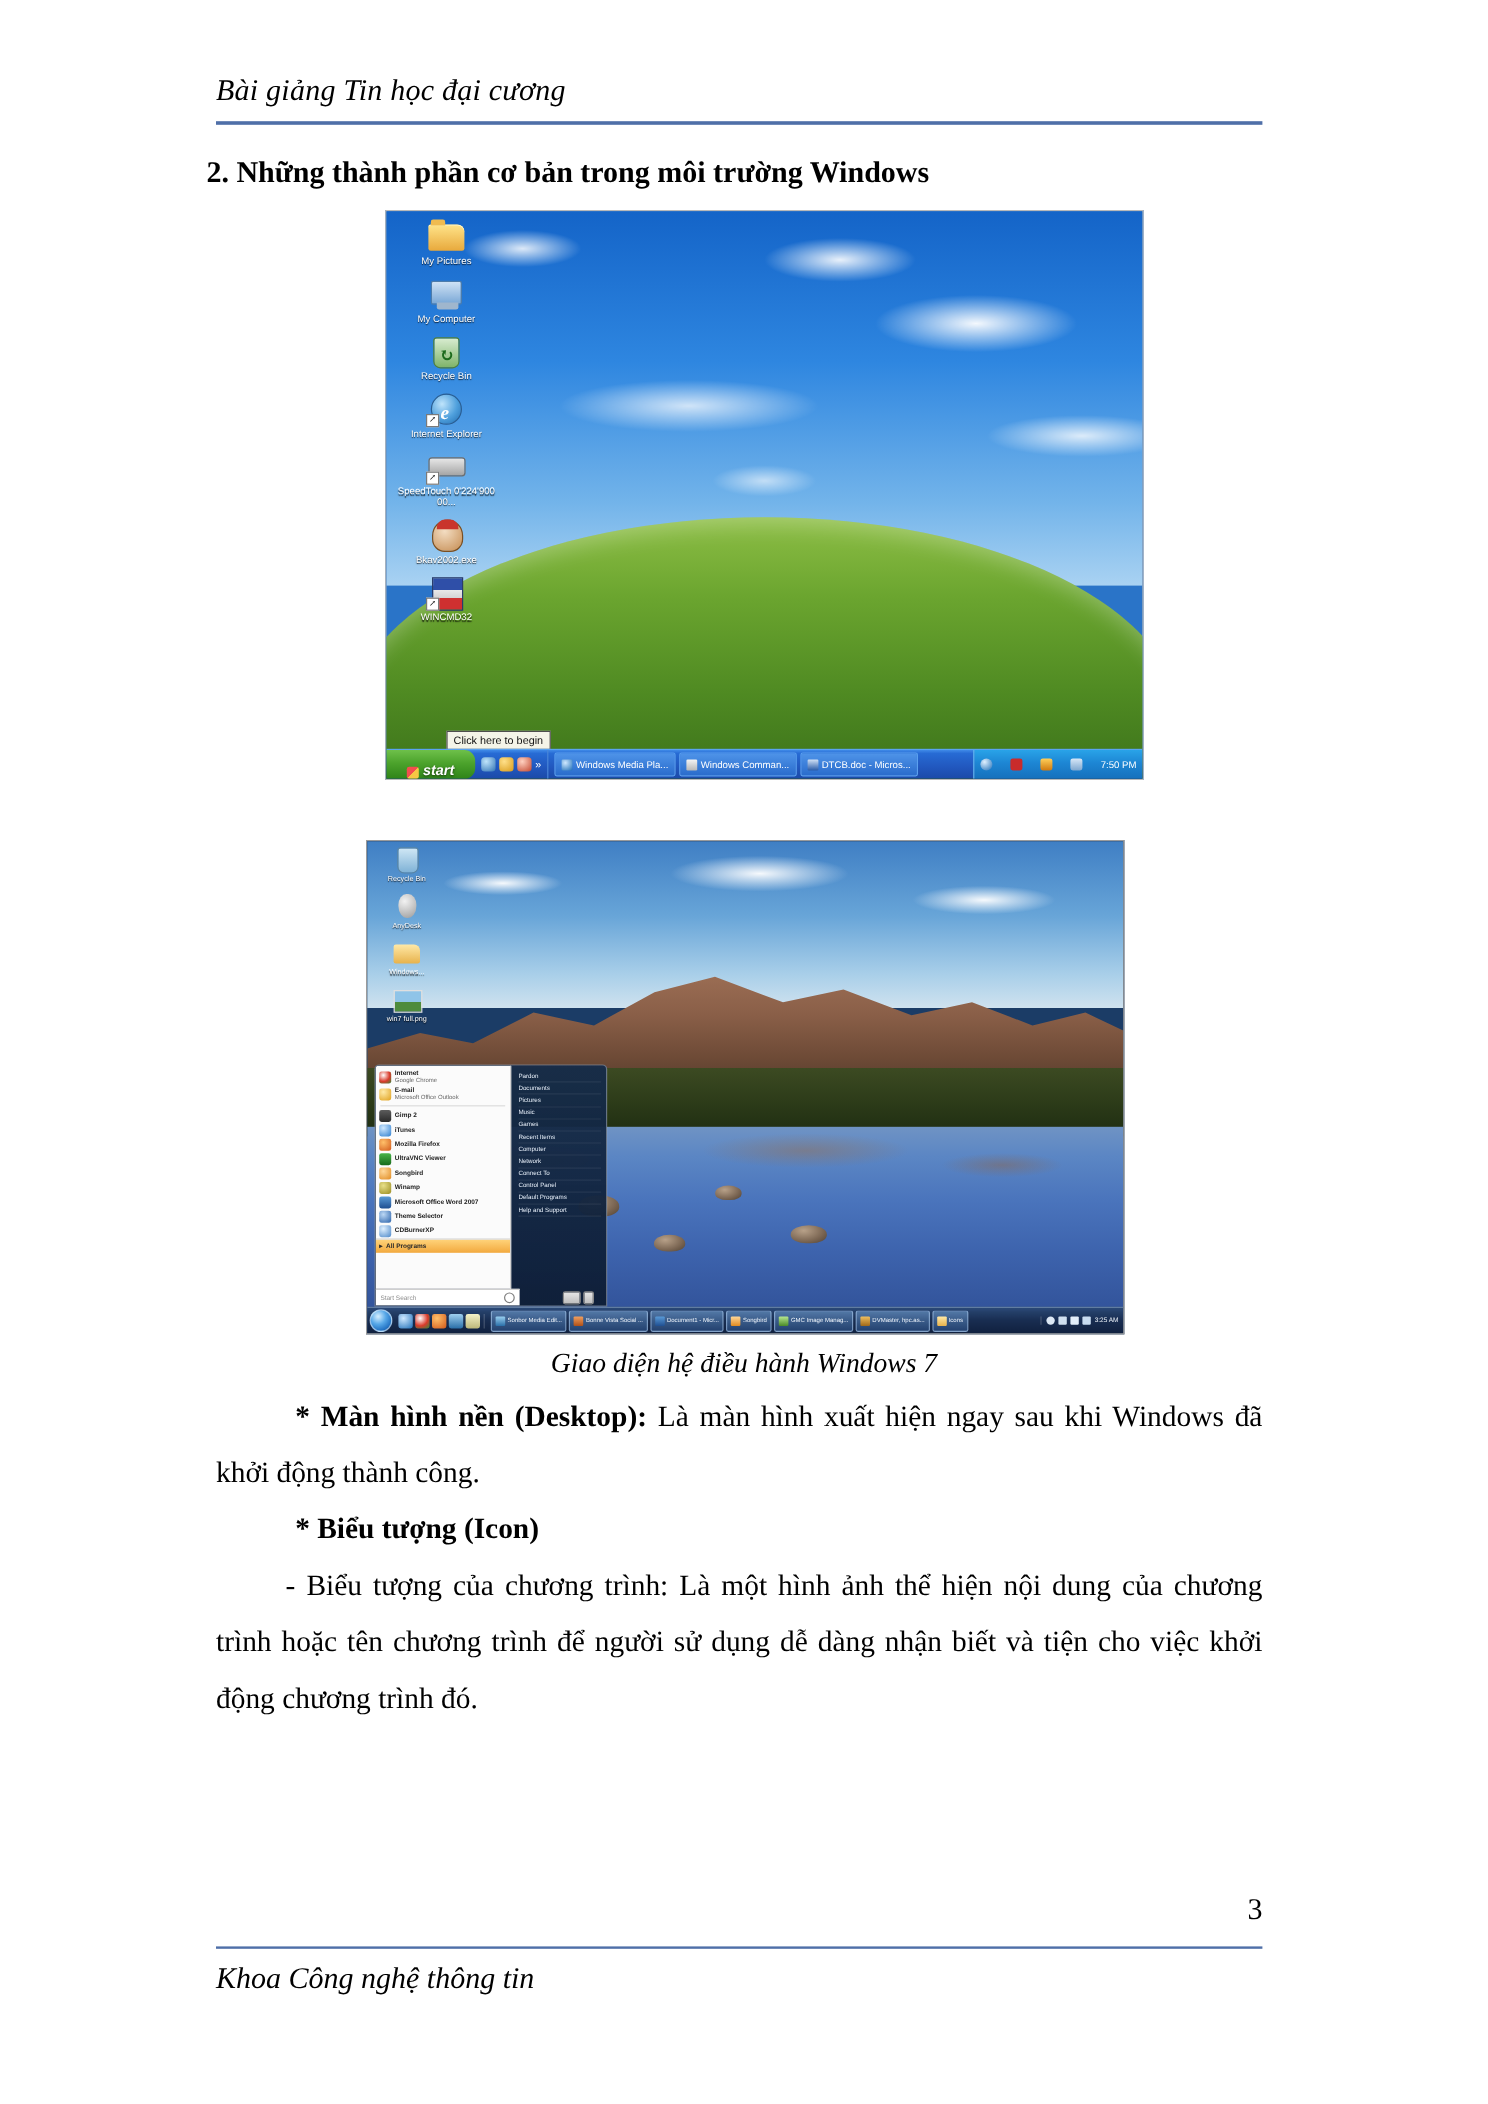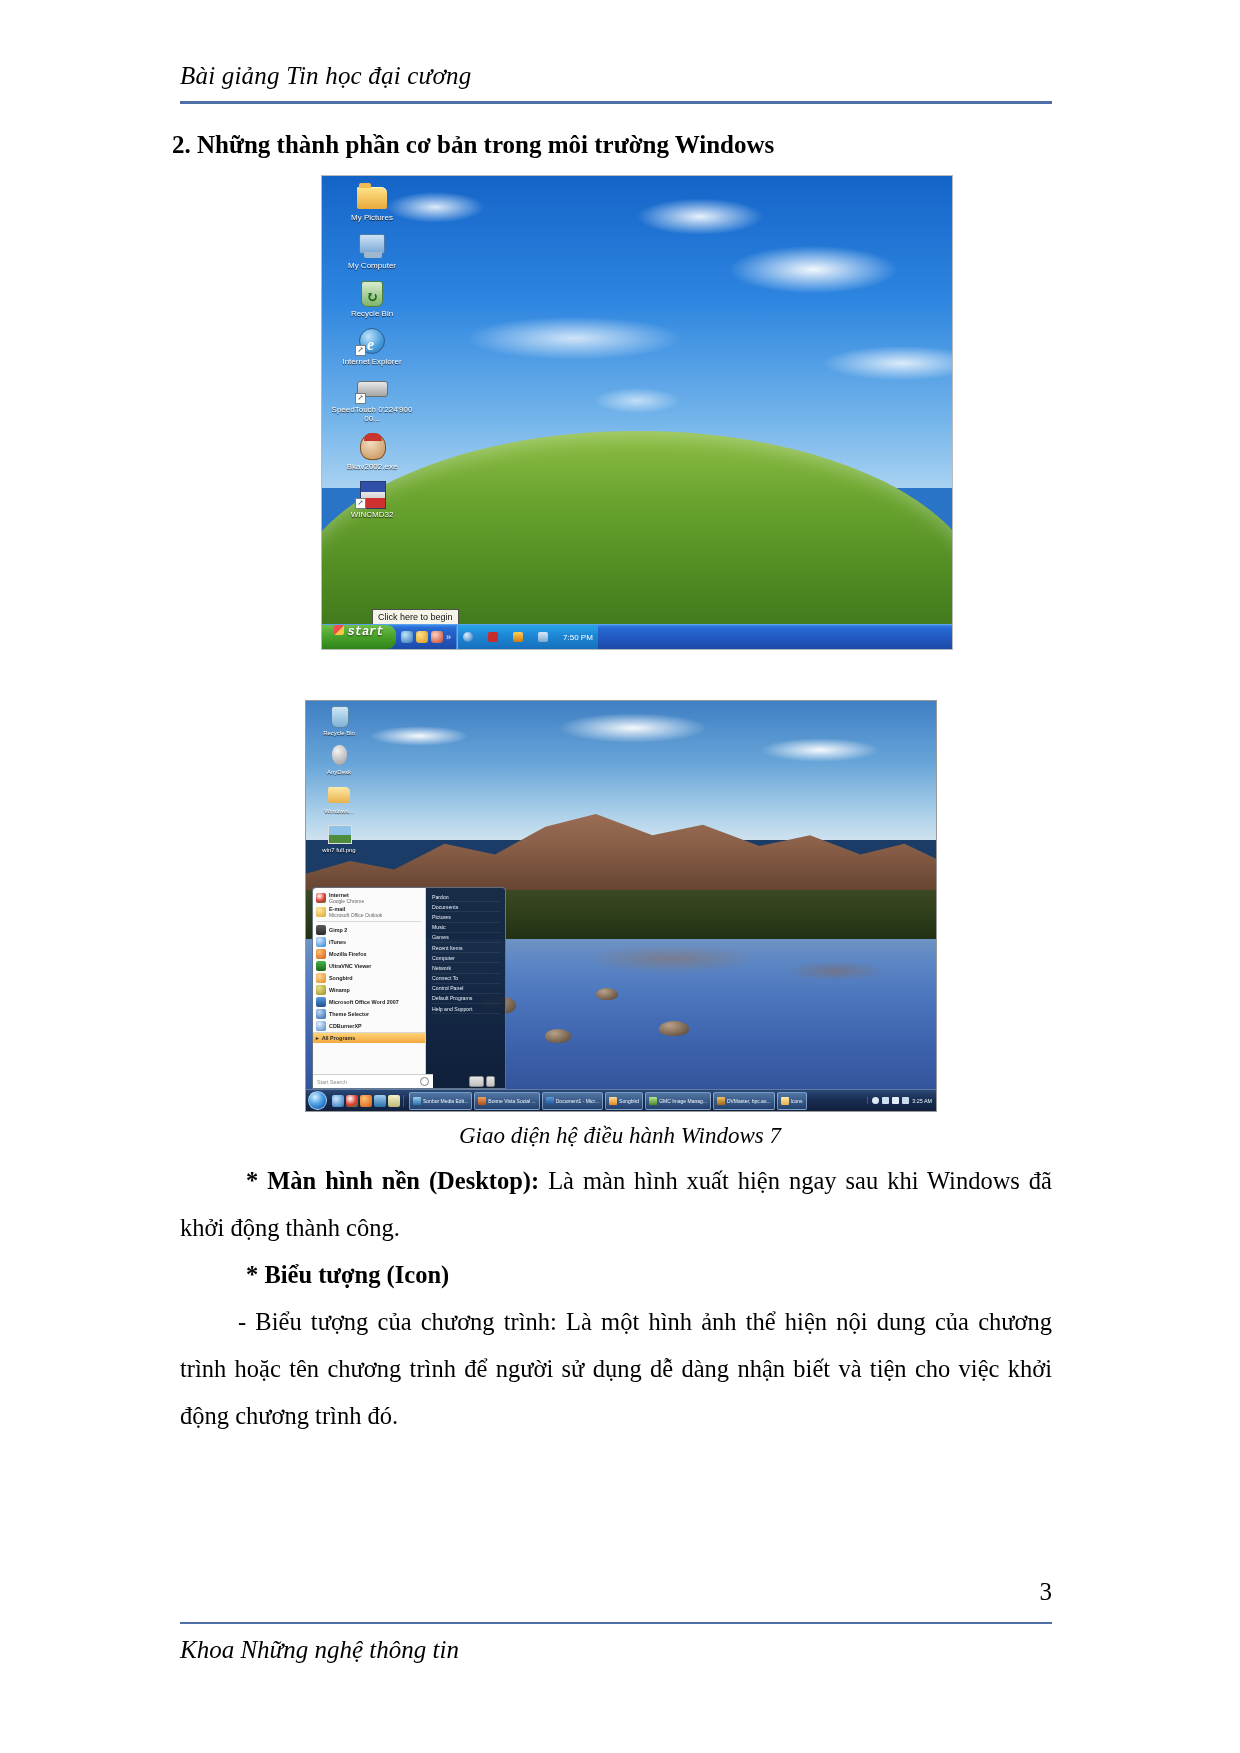--- a/index.html
+++ b/index.html
@@ -219,25 +219,25 @@
     background: linear-gradient(180deg,#3f8ae8 0%,#276bd4 12%,#2157be 60%,#1b4aa8 100%);
     border-top: 1px solid #5aa3f0;
     display: flex;
     align-items: stretch;
   }
   .xp-start {
     width: 74px;
     background: linear-gradient(180deg,#6ec04a 0%,#4ca32c 45%,#2f8418 100%);
     border-radius: 0 9px 9px 0;
     color: #fff;
-    font-family: Liberation Mono, monospace;
+    font-family: Liberation Sans, sans-serif;
     font-style: italic;
     font-weight: bold;
     font-size: 12px;
-    display: flex; align-items: flex-start; justify-content: center;
+    display: flex; align-items: flex-end; justify-content: center;
     text-shadow: 0 1px 2px rgba(0,0,0,.6);
     gap: 3px;
   }
   .xp-flag {
     width: 10px; height: 10px;
     background:
       linear-gradient(135deg,#f24e4e 0 50%, #f7c744 50% 100%);
     border-radius: 2px;
   }
   .xp-ql {
@@ -577,20 +577,34 @@
       <div class="xp-start">
         <span class="xp-flag"></span>
         <span>start</span>
       </div>
       <div class="xp-ql">
         <span class="ql-dot" style="background:radial-gradient(circle at 35% 30%,#bfe4fb,#2f72b4)"></span>
         <span class="ql-dot" style="background:radial-gradient(circle at 35% 30%,#ffe08a,#d89a18)"></span>
         <span class="ql-dot" style="background:radial-gradient(circle at 35% 30%,#ffd1c0,#c2452e)"></span>
         <span style="color:#fff;font-family:'Liberation Sans',sans-serif;font-size:9px">»</span>
       </div>
+      <div class="xp-tasks">
+        <div class="xp-task">
+          <span class="tico" style="background:radial-gradient(circle at 35% 30%,#cfe8ff,#1f6fb8)"></span>
+          <span>Windows Media Pla...</span>
+        </div>
+        <div class="xp-task">
+          <span class="tico" style="background:linear-gradient(180deg,#f4f4f4,#b8b8b8)"></span>
+          <span>Windows Comman...</span>
+        </div>
+        <div class="xp-task">
+          <span class="tico" style="background:linear-gradient(180deg,#cfe0f5,#2a5ca8)"></span>
+          <span>DTCB.doc - Micros...</span>
+        </div>
+      </div>
       <div class="xp-tray">
         <span class="tray-ico" style="background:radial-gradient(circle at 35% 30%,#dff0ff,#1f6fb8);border-radius:50%"></span>
         <span class="tray-ico" style="background:#c92b2b"></span>
         <span class="tray-ico" style="background:linear-gradient(180deg,#ffd05a,#d07a10)"></span>
         <span class="tray-ico" style="background:linear-gradient(180deg,#d8e8f8,#7fa8d0)"></span>
         <span>7:50 PM</span>
       </div>
     </div>
   </div>
 
@@ -783,15 +797,15 @@
   <div class="body-block" style="top:1251px">
     <p class="indent2"><b class="lead">* Biểu tượng (Icon)</b></p>
   </div>
 
   <div class="body-block" style="top:1298px">
     <p class="indent">- Biểu tượng của chương trình: Là một hình ảnh thể hiện nội dung của chương trình hoặc tên chương trình để người sử dụng dễ dàng nhận biết và tiện cho việc khởi động chương trình đó.</p>
   </div>
 
   <div class="page-number">3</div>
   <div class="foot-rule"></div>
-  <div class="footer-text">Khoa Những nghệ thông tin</div>
+  <div class="footer-text">Khoa Công nghệ thông tin</div>
 
 </div>
 
 </body></html>

